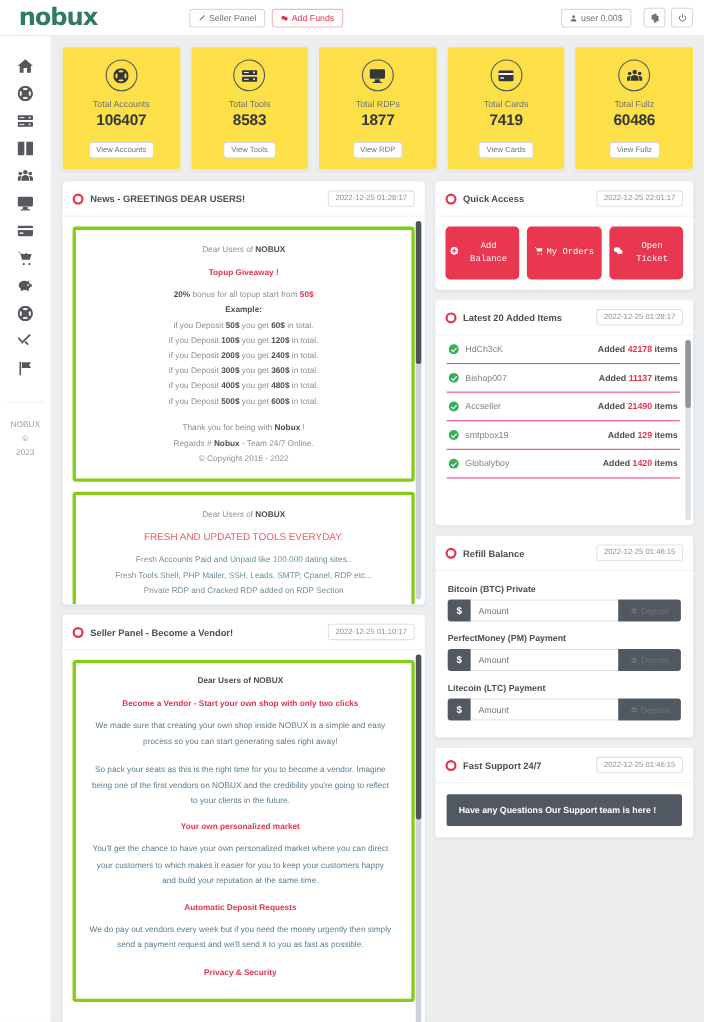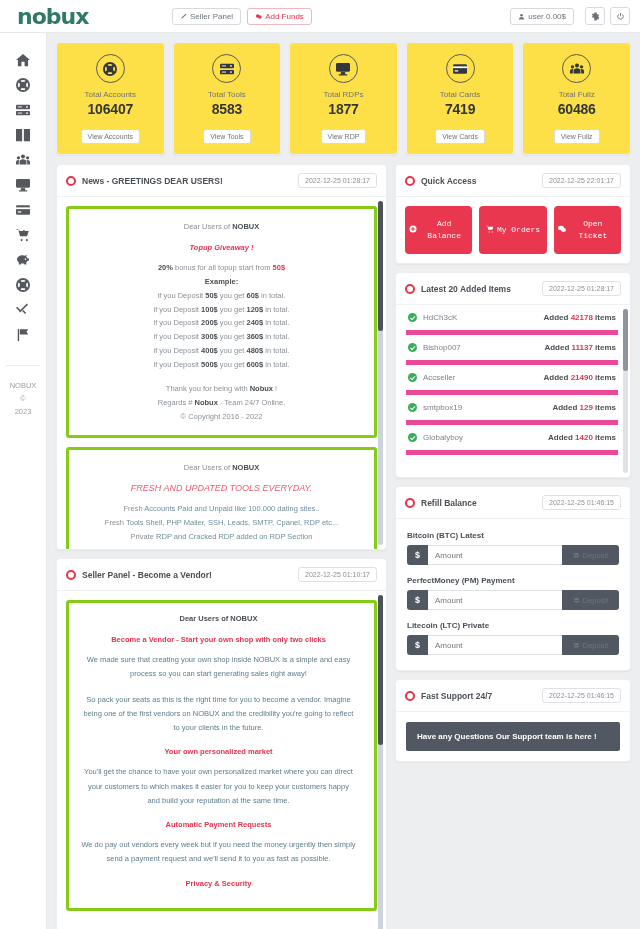--- a/index.html
+++ b/index.html
@@ -92,39 +92,39 @@
     border-radius: 3px; padding: 3px 6px; white-space: nowrap;
   }
   .panel-body { padding: 9px; position: relative; }
   
   .scrollbox { position: relative; overflow: hidden; }
   .sbar { position: absolute; right: 3px; top: 4px; bottom: 4px; width: 5px; background: #ccd3dc; border-radius: 3px; }
   .sthumb { position: absolute; left: 0; top: 0; width: 5px; background: #4d5358; border-radius: 3px; }
   .subcard { border: 3px solid #84cc16; border-radius: 3px; padding: 11px 12px; margin-bottom: 9px; text-align: center; }
   .news-p { font-size: 7.5px; line-height: 1.85; color: #8b9197; }
   .news-p b { color: #4a4f55; }
-  .news-h { font-size: 7.5px; font-weight: 700; color: #e4344f; margin: 9px 0; font-style: italic; }
+  .news-h { font-size: 7.5px; font-weight: 700; color: #e4344f; margin: 9px 0; }
   .news-h.big { font-size: 9px; font-weight: 400; color: #ea5c6e; }
   .tealtxt { color: #6f8f9b; }
   .sp-p { font-size: 7.5px; line-height: 1.9; color: #5f7d8c; }
   .sp-h { font-size: 7.5px; font-weight: 700; color: #e4344f; margin: 12px 0 9px; }
   .sp-lead { font-size: 7.5px; font-weight: 700; color: #4a4f55; }
   
   .qa { display: flex; gap: 7px; padding: 9px; }
   .qa-btn {
     flex: 1; background: #e8374f; color: #fff; border: none; border-radius: 4px;
     height: 48px; font-size: 8px; line-height: 1.45; cursor: pointer;
     display: flex; align-items: center; justify-content: center; text-align: center;
     padding: 0 4px; font-family: Liberation Mono, monospace;
   }
   .qa-btn svg { width: 8px; height: 8px; fill: #fff; margin-right: 3px; vertical-align: -1px; }
   
   .item-row {
     display: flex; align-items: center; padding: 8px 2px;
-    border-bottom: 5px solid #ec4899; font-size: 8px;
+    border-bottom: 1px solid #ec4899; font-size: 8px;
   }
   .item-row:last-child { border-bottom: none; }
   .chk { width: 9px; height: 9px; border-radius: 50%; background: #37ae5a; margin-right: 6px; flex: none; position: relative; }
   .chk:after {
     content: ""; position: absolute; left: 2.6px; top: 1.6px; width: 2.4px; height: 4.4px;
     border: solid #fff; border-width: 0 1.3px 1.3px 0; transform: rotate(42deg);
   }
   .item-name { color: #7d838a; }
   .item-added { margin-left: auto; font-weight: 700; color: #4a4f55; font-size: 8px; }
   .item-added em { font-style: normal; color: #e4344f; }
@@ -392,21 +392,21 @@
           <span class="stamp">2022-12-25 01:10:17</span>
         </div>
         <div class="panel-body scrollbox" style="height:352px">
           <div class="subcard" style="padding-right:18px">
             <p class="sp-lead">Dear Users of NOBUX</p>
             <p class="sp-h">Become a Vendor - Start your own shop with only two clicks</p>
             <p class="sp-p">We made sure that creating your own shop inside NOBUX is a simple and easy process so you can start generating sales right away!</p>
             <p class="sp-p" style="margin-top:11px">So pack your seats as this is the right time for you to become a vendor. Imagine being one of the first vendors on NOBUX and the credibility you're going to reflect to your clients in the future.</p>
             <p class="sp-h">Your own personalized market</p>
             <p class="sp-p">You'll get the chance to have your own personalized market where you can direct your customers to which makes it easier for you to keep your customers happy and build your reputation at the same time.</p>
-            <p class="sp-h">Automatic Payment Requests</p>
+            <p class="sp-h">Automatic Deposit Requests</p>
             <p class="sp-p">We do pay out vendors every week but if you need the money urgently then simply send a payment request and we'll send it to you as fast as possible.</p>
             <p class="sp-h">Privacy &amp; Security</p>
           </div>
           <div class="sbar">
             <div class="sthumb" style="height:150px"></div>
           </div>
         </div>
       </div>
     </div>
 
@@ -481,21 +481,21 @@
         </div>
       </div>
 
       <div class="panel">
         <div class="panel-head">
           <span class="ring"></span>
           <span class="panel-title">Refill Balance</span>
           <span class="stamp">2022-12-25 01:46:15</span>
         </div>
         <div class="panel-body" style="padding:10px 11px 4px">
-          <div class="pay-label">Bitcoin (BTC) Latest</div>
+          <div class="pay-label">Bitcoin (BTC) Private</div>
           <div class="pay-row">
             <span class="pay-pre">$</span>
             <input class="pay-input" placeholder="Amount" style="">
             <button class="pay-btn">
               <svg viewBox="0 0 16 16">
                   <ellipse cx="8" cy="5" rx="6" ry="2.5"></ellipse>
                   <path d="M2 7v3c0 1.4 2.7 2.5 6 2.5s6-1.1 6-2.5V7c0 1.4-2.7 2.5-6 2.5S2 8.4 2 7z"></path>
                 </svg>
               <span>Deposit</span>
             </button>
@@ -505,21 +505,21 @@
             <span class="pay-pre">$</span>
             <input class="pay-input" placeholder="Amount" style="">
             <button class="pay-btn">
               <svg viewBox="0 0 16 16">
                   <ellipse cx="8" cy="5" rx="6" ry="2.5"></ellipse>
                   <path d="M2 7v3c0 1.4 2.7 2.5 6 2.5s6-1.1 6-2.5V7c0 1.4-2.7 2.5-6 2.5S2 8.4 2 7z"></path>
                 </svg>
               <span>Deposit</span>
             </button>
           </div>
-          <div class="pay-label">Litecoin (LTC) Private</div>
+          <div class="pay-label">Litecoin (LTC) Payment</div>
           <div class="pay-row">
             <span class="pay-pre">$</span>
             <input class="pay-input" placeholder="Amount" style="">
             <button class="pay-btn">
               <svg viewBox="0 0 16 16">
                   <ellipse cx="8" cy="5" rx="6" ry="2.5"></ellipse>
                   <path d="M2 7v3c0 1.4 2.7 2.5 6 2.5s6-1.1 6-2.5V7c0 1.4-2.7 2.5-6 2.5S2 8.4 2 7z"></path>
                 </svg>
               <span>Deposit</span>
             </button>

